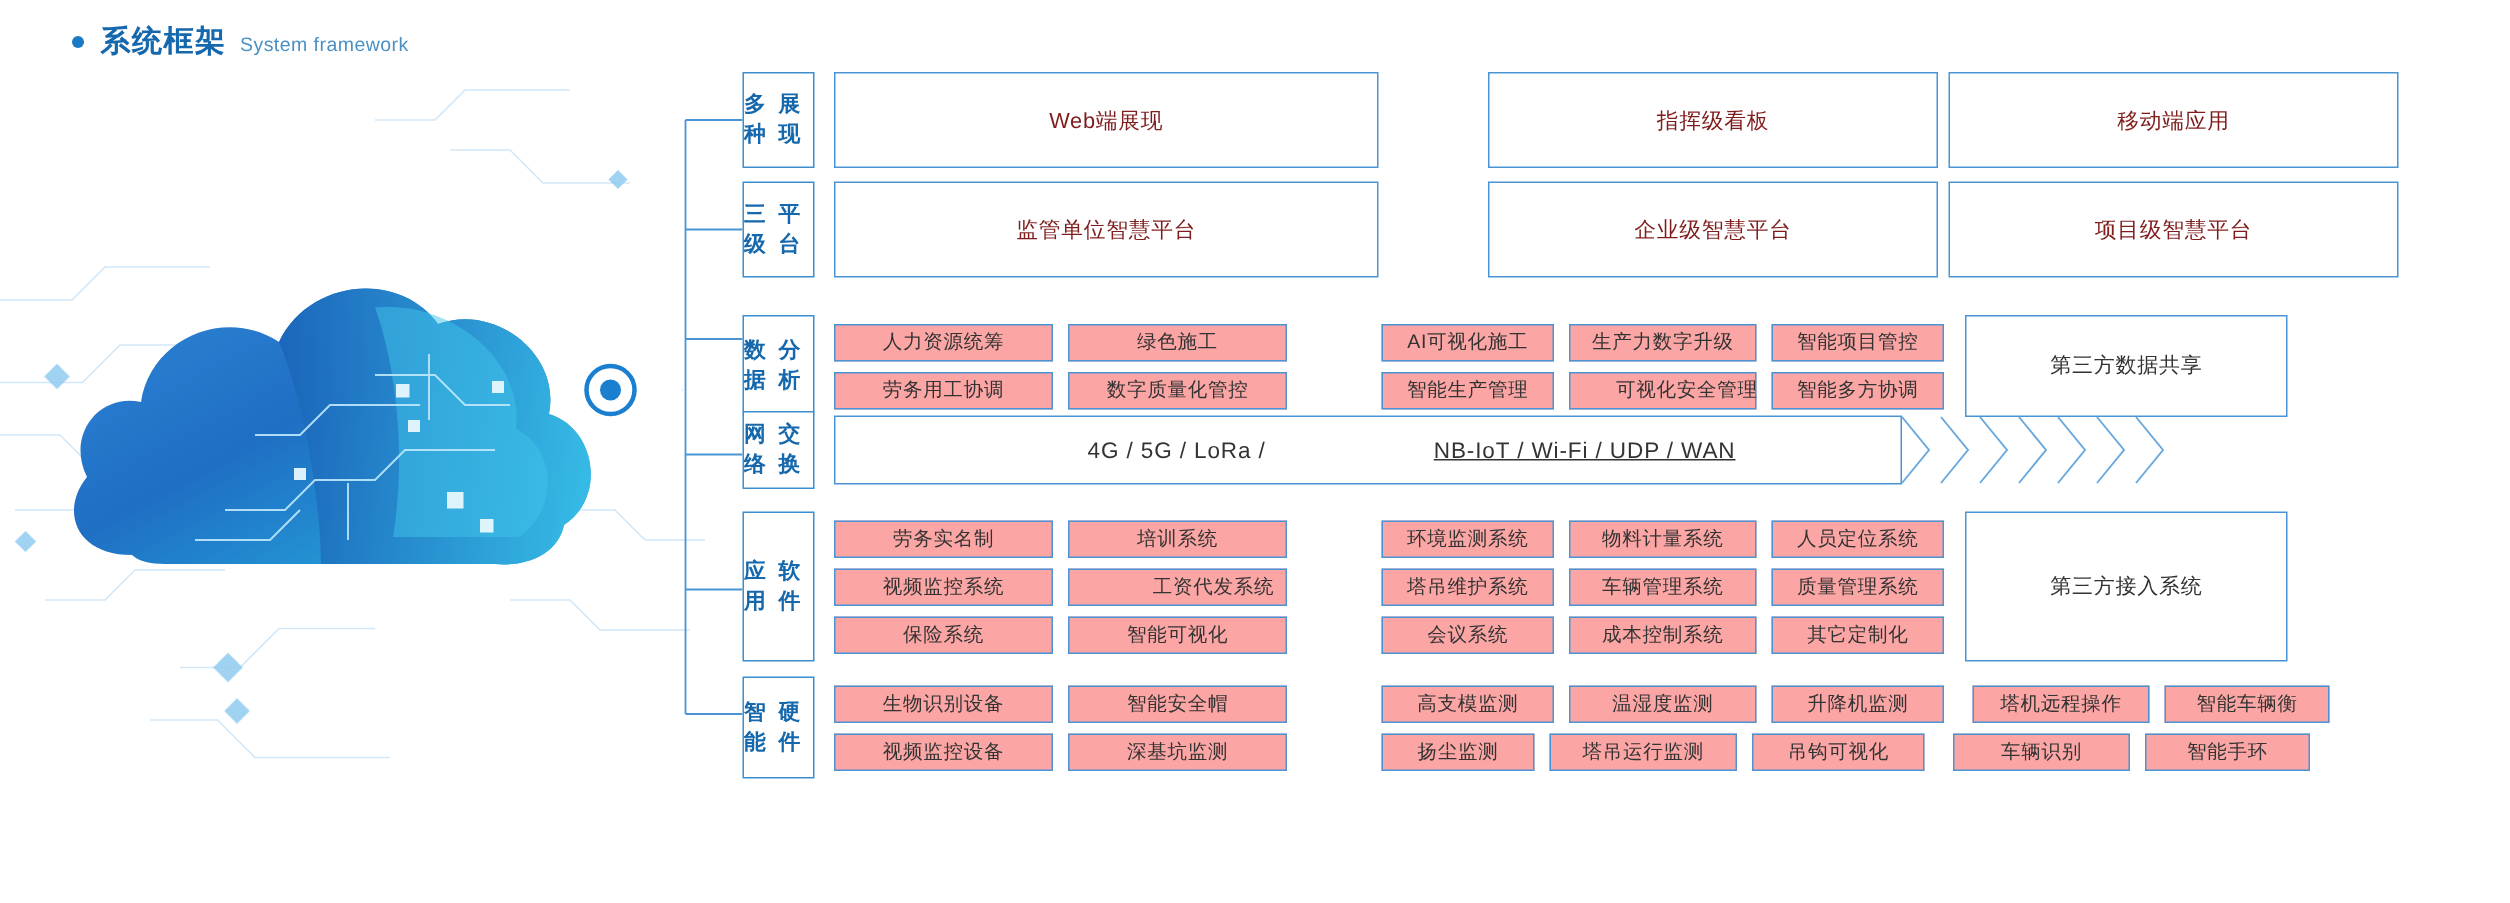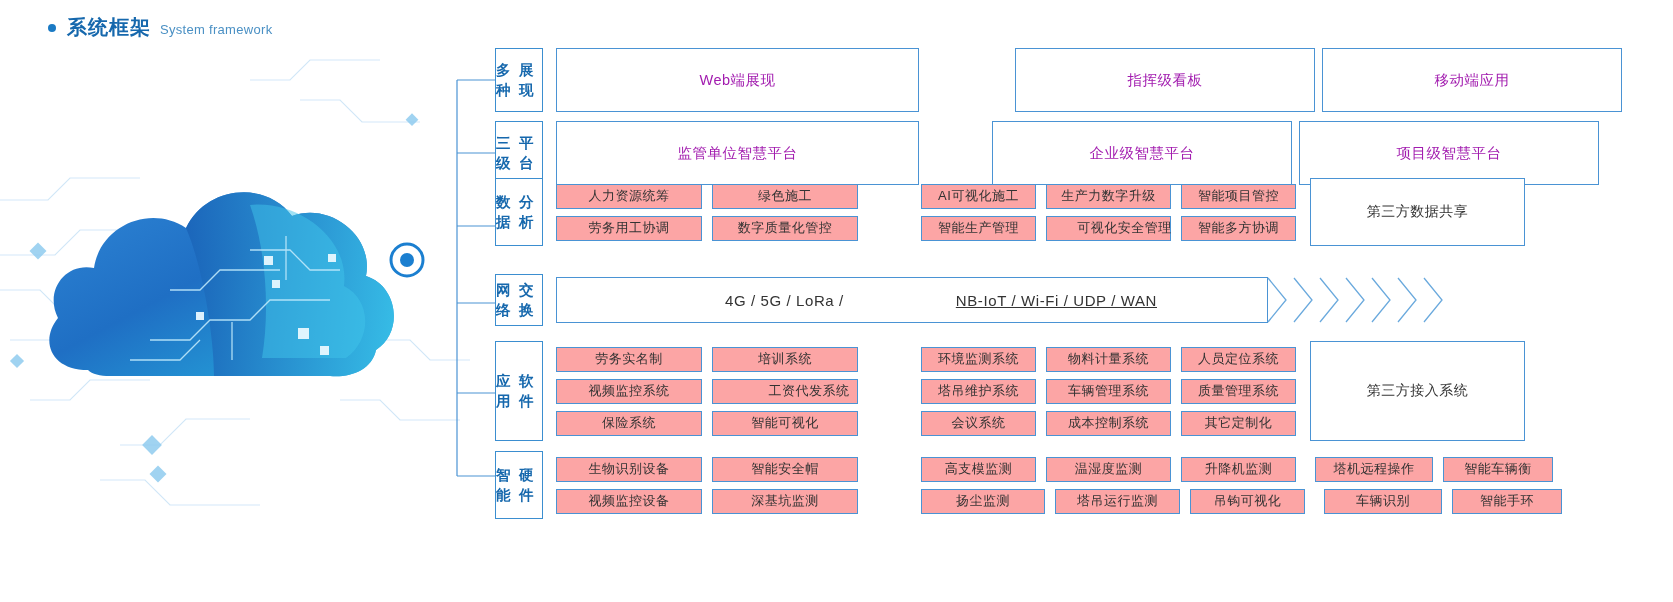--- a/index.html
+++ b/index.html
@@ -35,21 +35,21 @@
     color:#1668ad;font-size:14.5px;line-height:20px;font-weight:bold;letter-spacing:1px;
     background:#fff;flex:none;
   }
   .rowlabel span{display:block;}
 
   .groups{display:flex;margin-left:13px;flex:1;gap:0;}
 
   .bigbox{
     border:1.2px solid #4a93d4;box-sizing:border-box;background:#fff;
     display:flex;align-items:center;justify-content:center;
-    font-size:14.5px;color:#a21caf;letter-spacing:.5px;
+    font-size:14.5px;color:#7f1d1d;letter-spacing:.5px;
   }
 
   .cellgrid{display:flex;flex-direction:column;justify-content:center;gap:7px;}
   .cellrow{display:flex;gap:10px;}
   .cell{
     border:1.1px solid #4a93d4;box-sizing:border-box;background:#fca5a5;
     height:25px;display:flex;align-items:center;justify-content:center;
     font-size:13px;color:#333;letter-spacing:.5px;white-space:nowrap;
   }
 
@@ -171,38 +171,38 @@
 
   <div class="rows">
 
     <div class="row" style="top:0;height:64px;width:1175px;">
       <div class="rowlabel">
         <span>多种</span>
         <span>展现</span>
       </div>
       <div class="groups">
         <div class="bigbox" style="width:363px;">Web端展现</div>
-        <div class="bigbox" style="width:300px;margin-left:96px;">指挥级看板</div>
+        <div class="bigbox" style="width:300px;margin-left:73px;">指挥级看板</div>
         <div class="bigbox" style="width:300px;margin-left:7px;">移动端应用</div>
       </div>
     </div>
 
     <div class="row" style="top:73px;height:64px;width:1175px;">
       <div class="rowlabel">
         <span>三级</span>
         <span>平台</span>
       </div>
       <div class="groups">
         <div class="bigbox" style="width:363px;">监管单位智慧平台</div>
         <div class="bigbox" style="width:300px;margin-left:73px;">企业级智慧平台</div>
         <div class="bigbox" style="width:300px;margin-left:7px;">项目级智慧平台</div>
       </div>
     </div>
 
-    <div class="row" style="top:130px;height:68px;width:1175px;">
+    <div class="row" style="top:162px;height:68px;width:1175px;">
       <div class="rowlabel">
         <span>数据</span>
         <span>分析</span>
       </div>
       <div class="groups">
         <div class="cellgrid">
           <div class="cellrow">
             <div class="cell" style="width:146px;">人力资源统筹</div>
             <div class="cell" style="width:146px;">绿色施工</div>
           </div>
@@ -324,21 +324,21 @@
         </div>
         <div class="cellgrid" style="margin-left:63px;">
           <div class="cellrow">
             <div class="cell" style="width:115px;">高支模监测</div>
             <div class="cell" style="width:125px;">温湿度监测</div>
             <div class="cell" style="width:115px;">升降机监测</div>
             <div class="cell" style="width:118px;margin-left:9px;">塔机远程操作</div>
             <div class="cell" style="width:110px;">智能车辆衡</div>
           </div>
           <div class="cellrow">
-            <div class="cell" style="width:124px;">扬尘监测</div>
+            <div class="cell" style="width:102px;">扬尘监测</div>
             <div class="cell" style="width:125px;">塔吊运行监测</div>
             <div class="cell" style="width:115px;">吊钩可视化</div>
             <div class="cell" style="width:118px;margin-left:9px;">车辆识别</div>
             <div class="cell" style="width:110px;">智能手环</div>
           </div>
         </div>
       </div>
     </div>
 
   </div>

